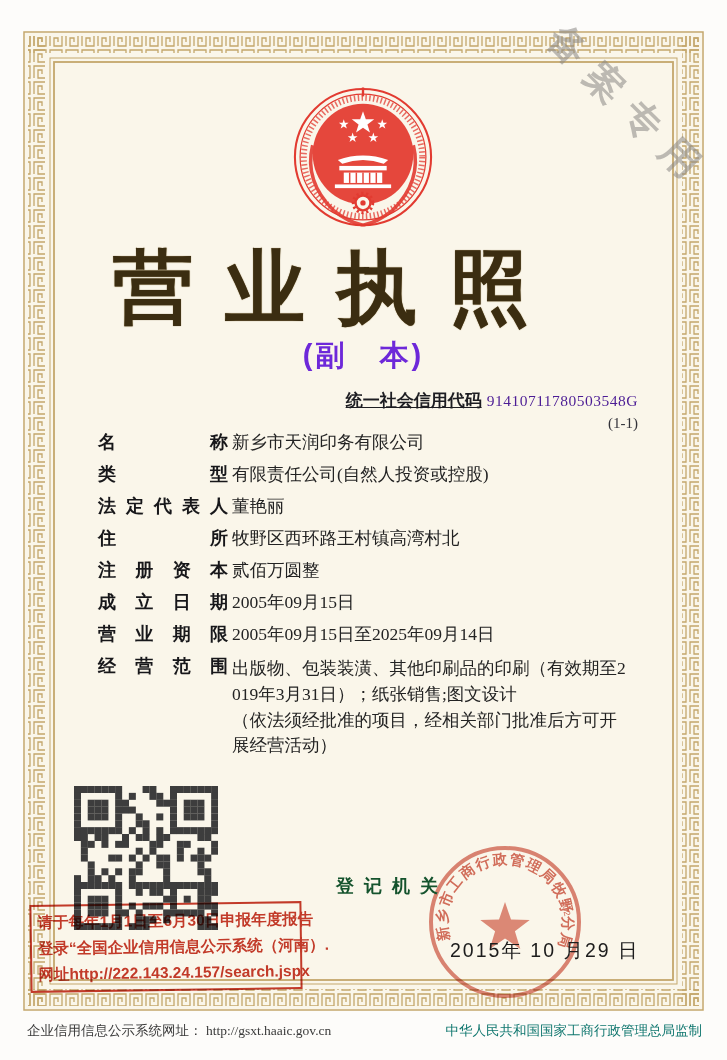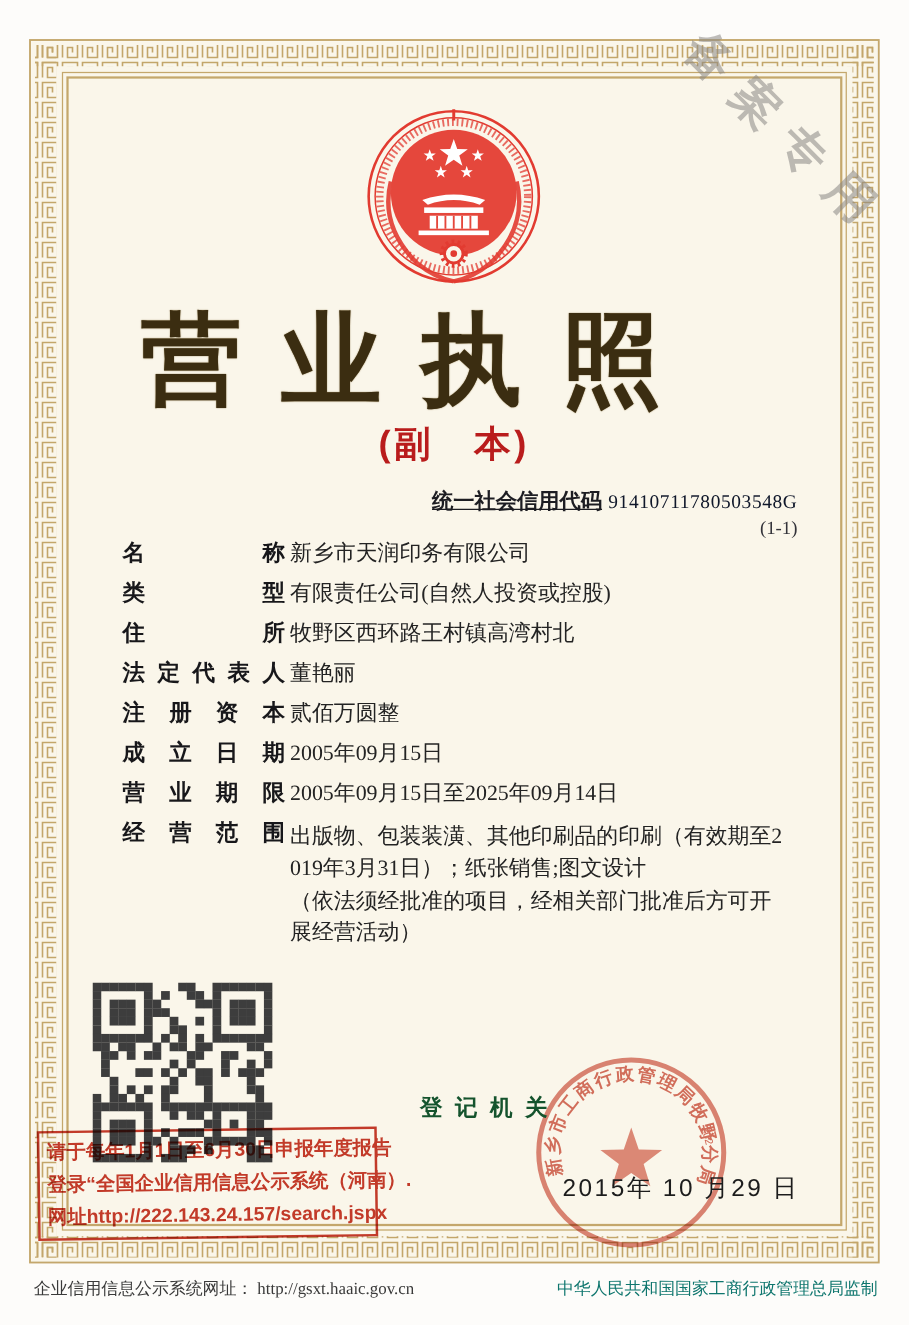--- a/index.html
+++ b/index.html
@@ -14,26 +14,26 @@
   .watermark{left:572px;top:14px;transform:rotate(45deg);transform-origin:top left;
     font-size:38px;font-weight:600;letter-spacing:15px;color:#8b8885;opacity:.55;
     z-index:1;white-space:nowrap;}
 
   .emblem{left:289px;top:86px;z-index:2;}
 
   .title{left:0;top:240px;width:642px;text-align:center;font-size:80px;line-height:1.2;
     font-weight:900;letter-spacing:32px;text-indent:32px;color:#3b2d11;
     text-shadow:0 0 1px #6b5320;z-index:2;}
   .subtitle{left:0;top:336px;width:727px;text-align:center;font-size:29px;
-    font-weight:700;letter-spacing:3px;color:#b91c1c;z-index:2;}
+    font-weight:700;letter-spacing:3px;color:#6d28d9;z-index:2;}
 
   .credit{top:389px;right:89px;text-align:right;z-index:2;color:#1d1d22;}
   .credit .lbl{font-weight:700;font-size:17px;text-decoration:underline;}
   .credit .code{font-family:"Liberation Serif","DejaVu Serif",serif;font-size:15.5px;
-    letter-spacing:.5px;color:#0f172a;margin-left:5px;}
+    letter-spacing:.5px;color:#4c1d95;margin-left:5px;}
   .credit .pageno{font-family:"Liberation Serif","DejaVu Serif",serif;font-size:15px;
     margin-top:3px;color:#33333a;}
 
   .fields{left:98px;top:432px;width:560px;z-index:2;}
   .row{display:flex;margin-bottom:11px;}
   .row .lbl{flex:0 0 130px;width:130px;font-size:18px;font-weight:700;color:#17171a;
     text-align:justify;text-align-last:justify;line-height:21px;}
   .row .val{margin-left:4px;font-size:17.5px;color:#232323;line-height:21px;
     font-family:"Liberation Serif","DejaVu Serif",serif;}
   .row.multiline .val{white-space:pre-line;line-height:25.8px;}
@@ -131,26 +131,26 @@
   <div class="abs fields">
     <div class="row">
       <span class="lbl">名称</span>
       <span class="val">新乡市天润印务有限公司</span>
     </div>
     <div class="row">
       <span class="lbl">类型</span>
       <span class="val">有限责任公司(自然人投资或控股)</span>
     </div>
     <div class="row">
+      <span class="lbl">法定代表人</span>
+      <span class="val">董艳丽</span>
+    </div>
+    <div class="row">
       <span class="lbl">住所</span>
       <span class="val">牧野区西环路王村镇高湾村北</span>
-    </div>
-    <div class="row">
-      <span class="lbl">法定代表人</span>
-      <span class="val">董艳丽</span>
     </div>
     <div class="row">
       <span class="lbl">注册资本</span>
       <span class="val">贰佰万圆整</span>
     </div>
     <div class="row">
       <span class="lbl">成立日期</span>
       <span class="val">2005年09月15日</span>
     </div>
     <div class="row">

